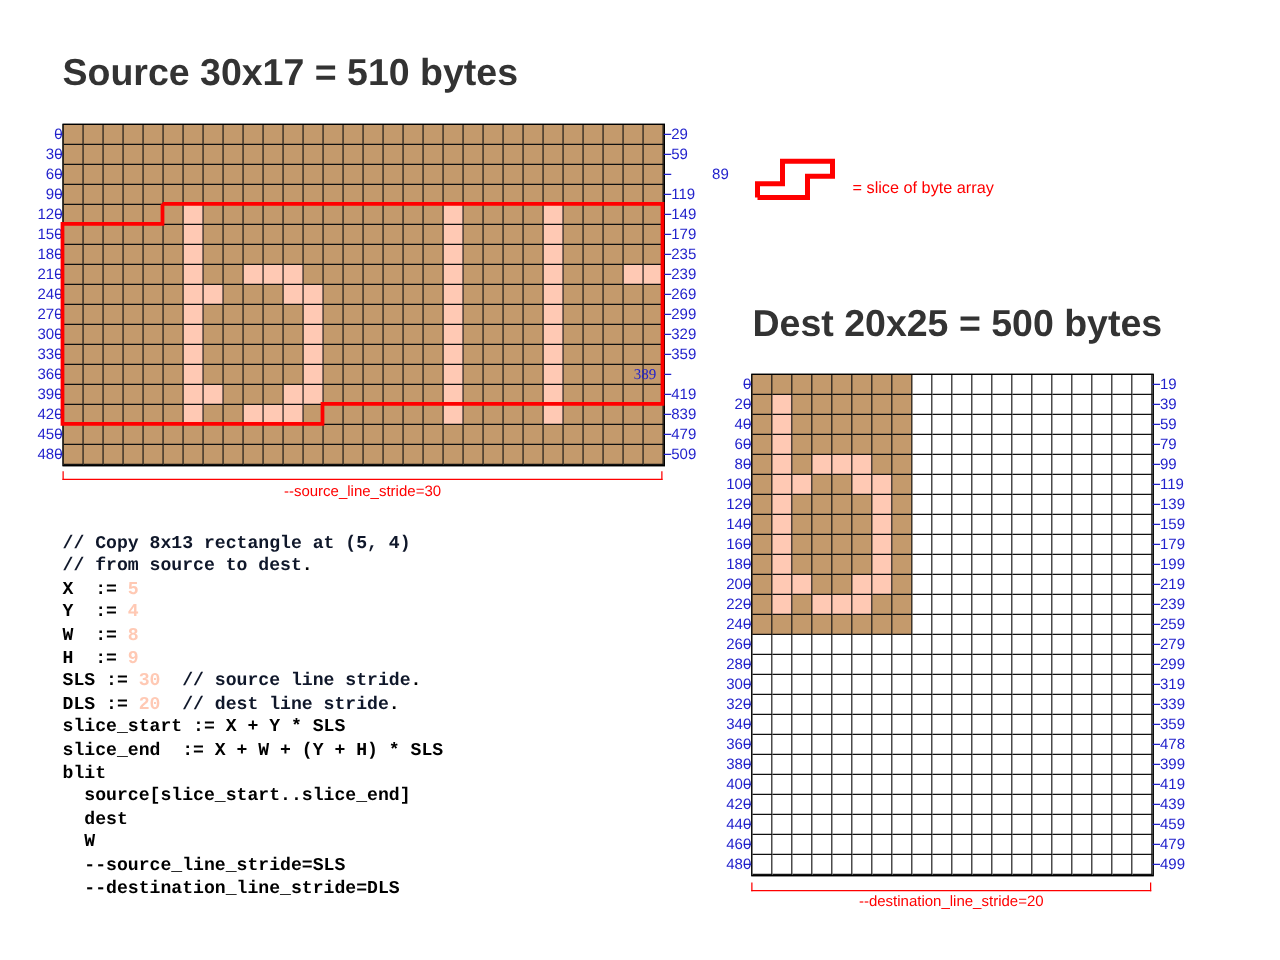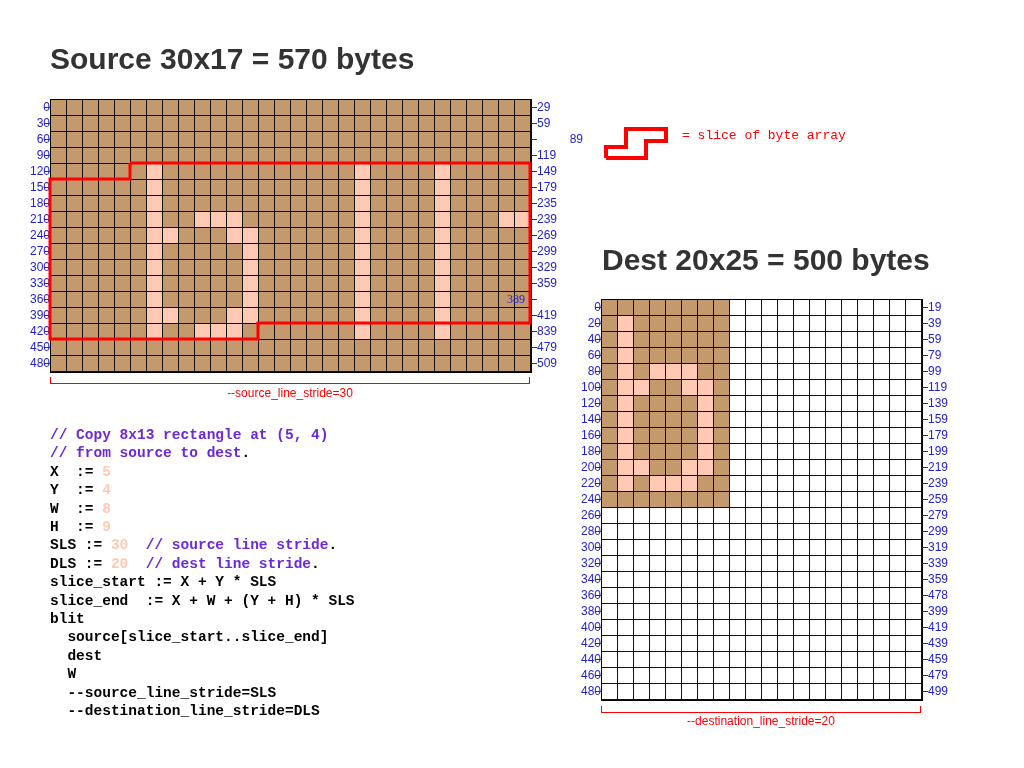--- a/index.html
+++ b/index.html
@@ -90,28 +90,28 @@
   
   .code{
     position:absolute;
     font-family:"Liberation Mono", monospace;
     font-size:14.5px;
     line-height:18.4px;
     white-space:pre;
     color:#000000;
     font-weight:bold;
   }
-  .code .cm{color:#6d28d9;}
+  .code .cm{color:#0f172a;}
   .code .num{color:#ffc9b4;}
   .code .id{color:#000000;}
 </style>
 </head>
 <body>
 
-<div class="abs slide-title" style="left:50px;top:42px;">Source 30x17 = 570 bytes</div>
+<div class="abs slide-title" style="left:50px;top:42px;">Source 30x17 = 510 bytes</div>
 
 <div class="abs" id="source-area" style="left:0;top:0;width:560px;height:410px;"></div>
 
 <div class="grid" id="source-grid" style="left: 50px; top: 99px; width: 480px; height: 272px; grid-template-columns: repeat(30, 16px); grid-template-rows: repeat(17, 16px);">
     <div class="cell c-brown"></div>
     <div class="cell c-brown"></div>
     <div class="cell c-brown"></div>
     <div class="cell c-brown"></div>
     <div class="cell c-brown"></div>
     <div class="cell c-brown"></div>
@@ -697,21 +697,21 @@
 <svg class="slice-svg" id="source-slice" style="left:0px;top:0px;width:560px;height:420px;">
     <polyline points="130,163 530,163 530,323 258,323 258,339 50,339 50,179 130,179 130,163" fill="none" stroke="#ff0000" stroke-width="3"></polyline>
   </svg>
 
 <div class="bracket" style="left:50px;top:377px;width:480px;"></div>
 <div class="stride-caption" style="left:50px;top:386px;width:480px;">--source_line_stride=30</div>
 
 <svg class="slice-svg" style="left:604px;top:125px;width:70px;height:36px;">
   <polyline points="2,33 2,22 22,22 22,4 62,4 62,16 42,16 42,33 2,33" fill="none" stroke="#ff0000" stroke-width="4"></polyline>
 </svg>
-<div class="legend-text" style="left:682px;top:128px;font-family:Liberation Mono, monospace;">= slice of byte array</div>
+<div class="legend-text" style="left:682px;top:142px;">= slice of byte array</div>
 
 <div class="abs slide-title" style="left:602px;top:243px;">Dest 20x25 = 500 bytes</div>
 
 <div class="grid" id="dest-grid" style="left: 601px; top: 299px; width: 320px; height: 400px; grid-template-columns: repeat(20, 16px); grid-template-rows: repeat(25, 16px);">
     <div class="cell c-brown"></div>
     <div class="cell c-brown"></div>
     <div class="cell c-brown"></div>
     <div class="cell c-brown"></div>
     <div class="cell c-brown"></div>
     <div class="cell c-brown"></div>

